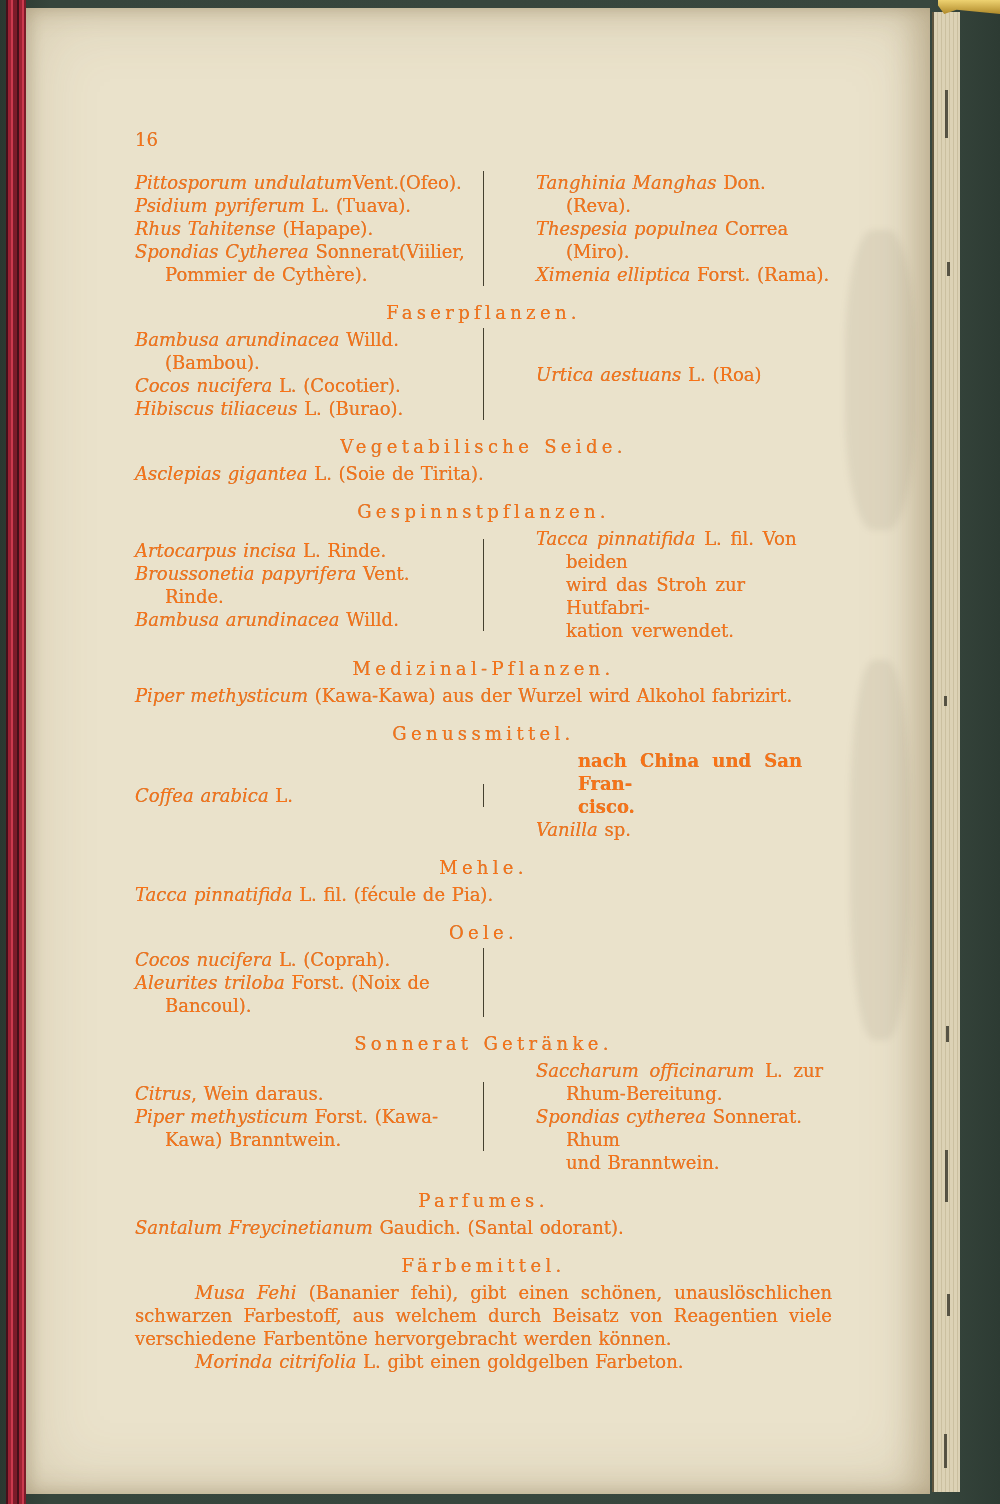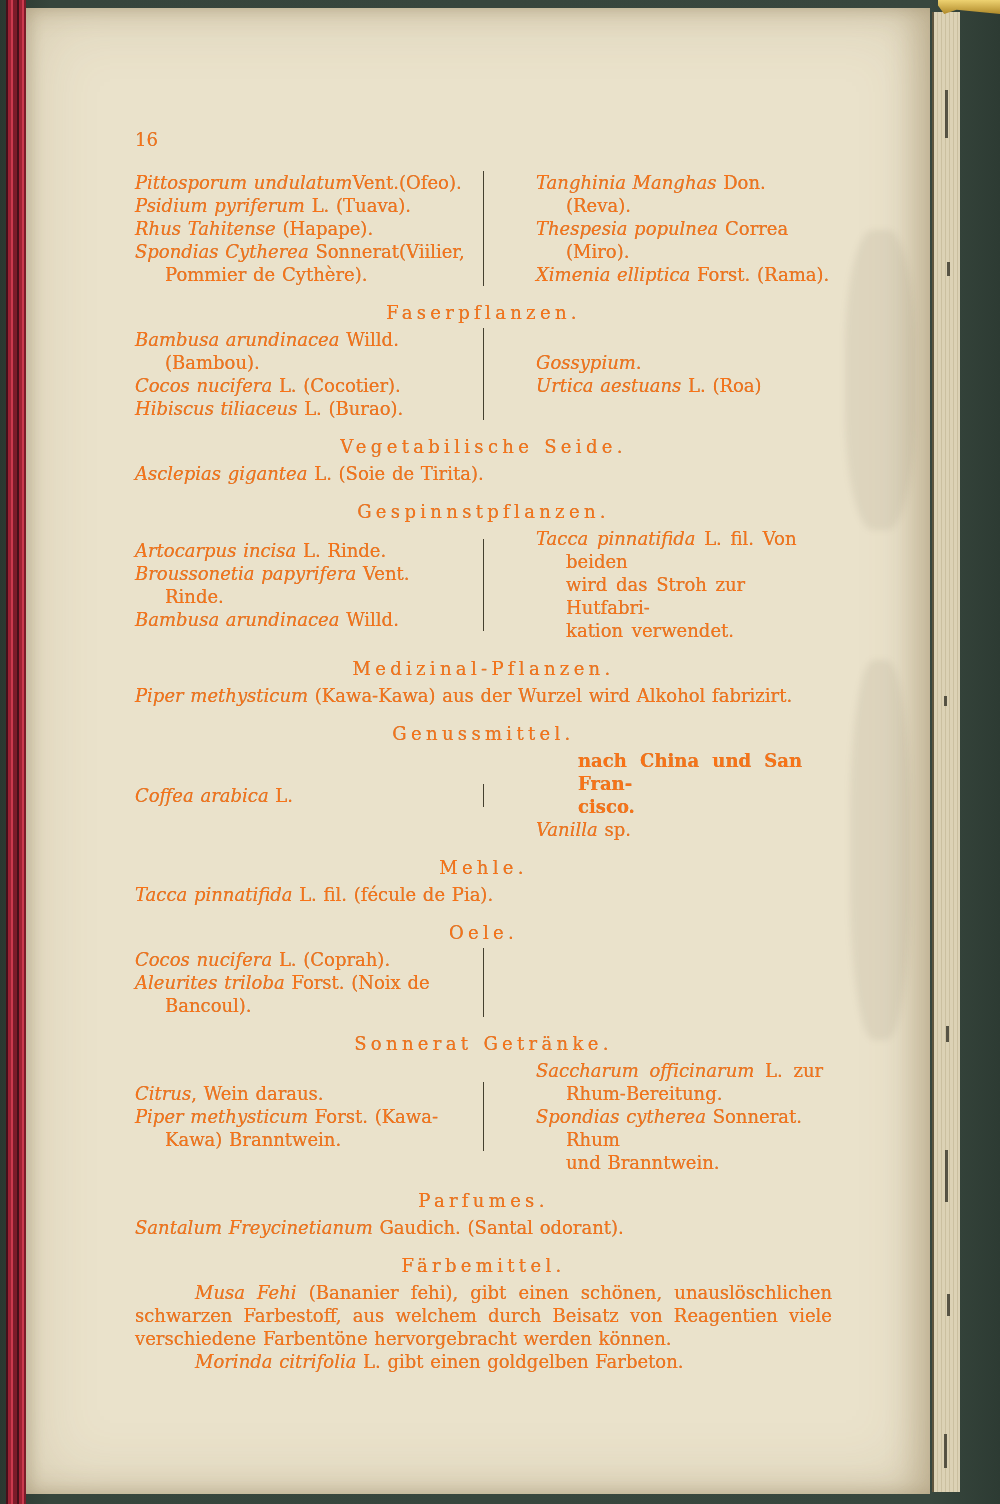--- a/index.html
+++ b/index.html
@@ -94,21 +94,20 @@
       </section>
       <section class="section">
         <div class="heading">Faserpflanzen.</div>
         <div class="cols">
           <div class="col left">
             <div class="entry hang"><span class="i">Bambusa arundinacea</span><span class="r"> Willd.</span><br><span class="r">(Bambou).</span></div>
             <div class="entry hang"><span class="i">Cocos nucifera</span><span class="r"> L. (Cocotier).</span></div>
             <div class="entry hang"><span class="i">Hibiscus tiliaceus</span><span class="r"> L. (Burao).</span></div>
           </div>
           <div class="col right">
-            <div class="entry hang"><span class="i">Gossypium</span><span class="r">.</span></div>
             <div class="entry hang"><span class="i">Urtica aestuans</span><span class="r"> L. (Roa)</span></div>
           </div>
         </div>
       </section>
       <section class="section">
         <div class="heading">Vegetabilische Seide.</div>
         <div class="entry none"><span class="i">Asclepias gigantea</span><span class="r"> L. (Soie de Tirita).</span></div>
       </section>
       <section class="section">
         <div class="heading">Gespinnstpflanzen.</div>

